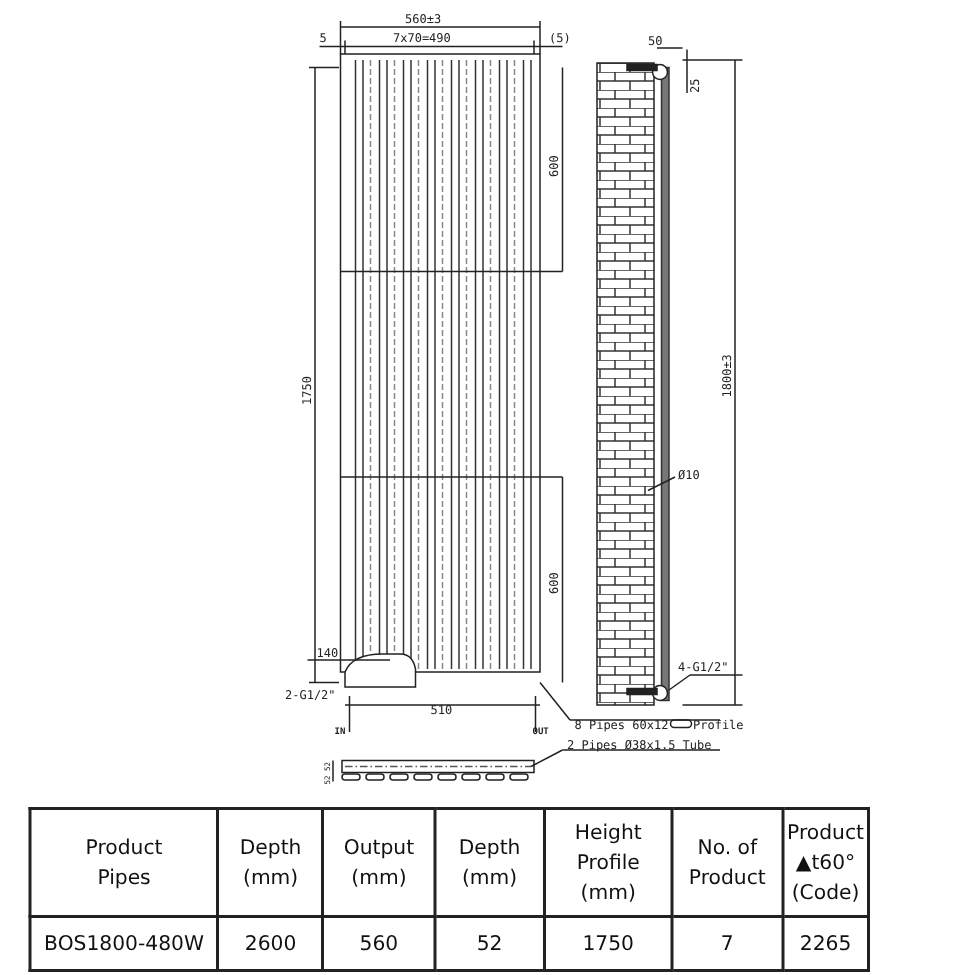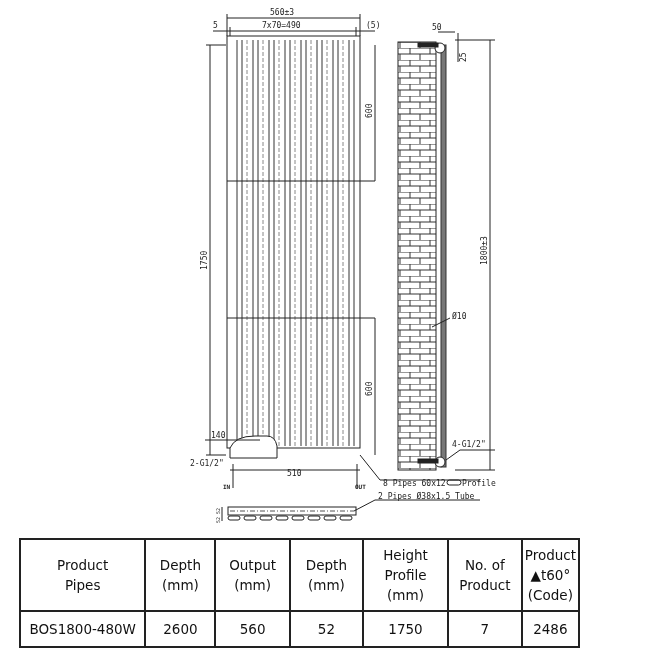--- a/index.html
+++ b/index.html
@@ -148,16 +148,16 @@
     <th style="width:72px"><span>No. of</span><br><span>Product</span></th>
     <th><span>Product</span><br><span>▲t60° (Code)</span></th>
   </tr>
   <tr>
     <td>BOS1800-480W</td>
     <td>2600</td>
     <td>560</td>
     <td>52</td>
     <td>1750</td>
     <td>7</td>
-    <td>2486</td>
+    <td>2265</td>
   </tr>
 </tbody>
   </table>
 
 </body></html>

